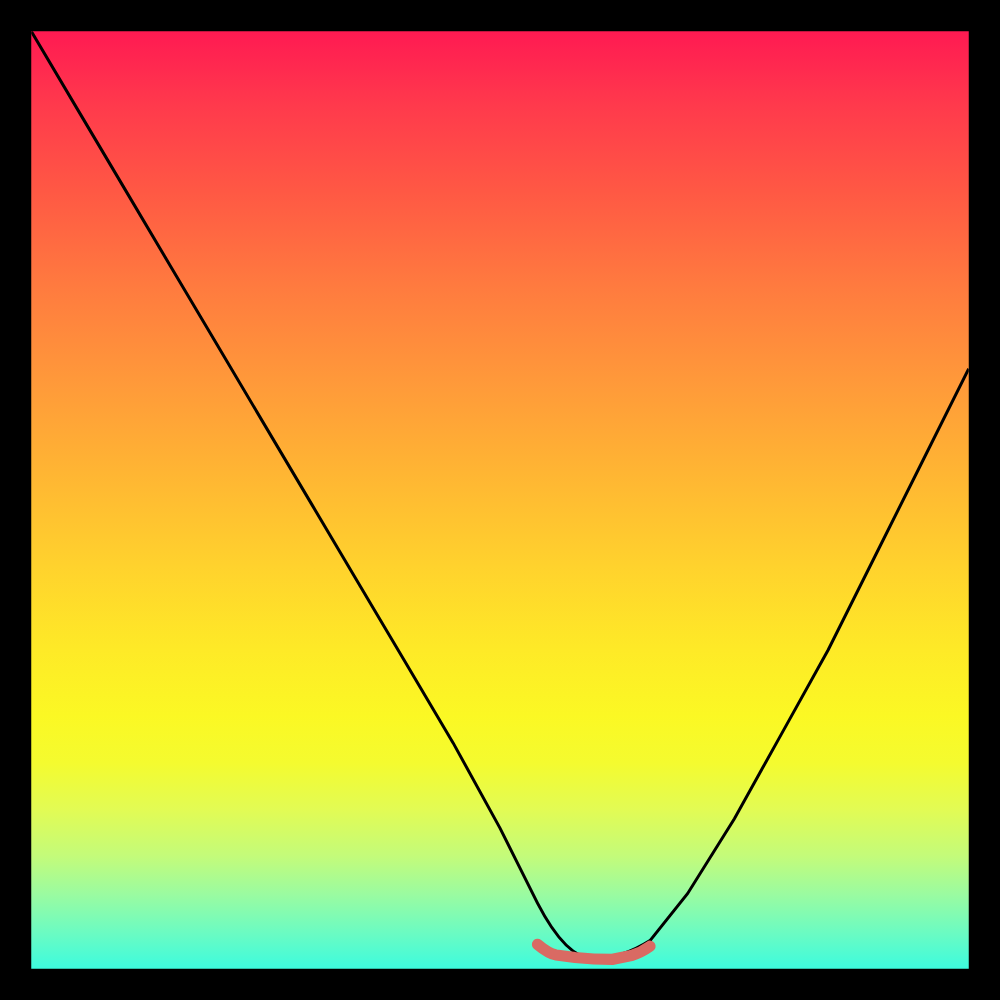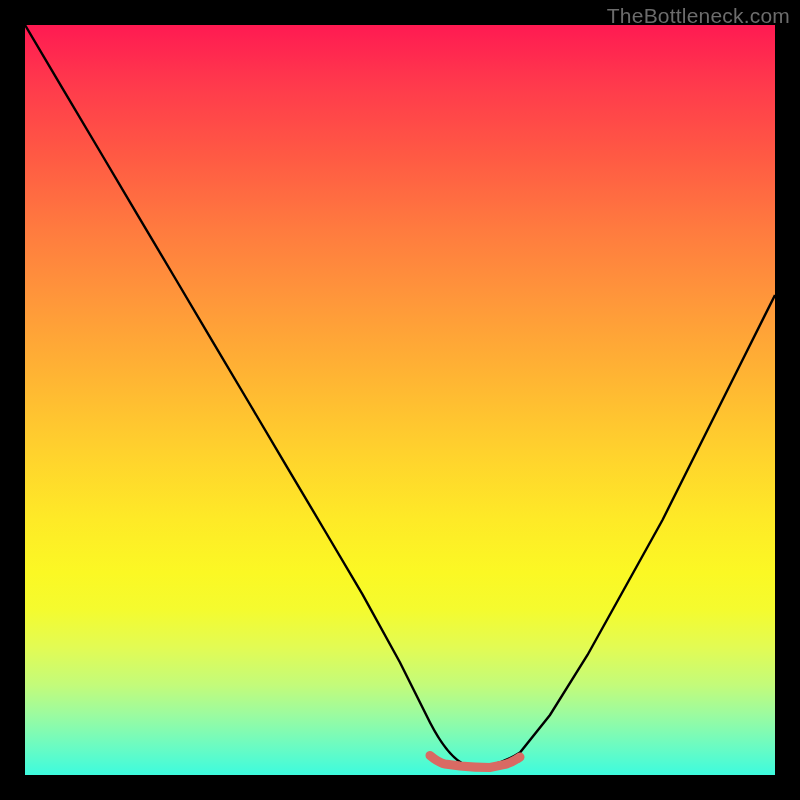--- a/index.html
+++ b/index.html
@@ -89,14 +89,13 @@
                L 712.5 345.0
                L 750 270.0" fill="none" stroke="#000" stroke-width="2.4"></path>
       <path d="M 405 730.5
                Q 414 738 420 739
                L 435 741.0
                Q 450 742.5 465 742.5
                L 480 739.5
                Q 488 737 495 732.0" fill="none" stroke="#d96a63" stroke-width="9" stroke-linecap="round"></path>
     </svg>
   </div>
-  <div class="watermark">TheBottleneck.com</div>
 </div>
 
 </body></html>

